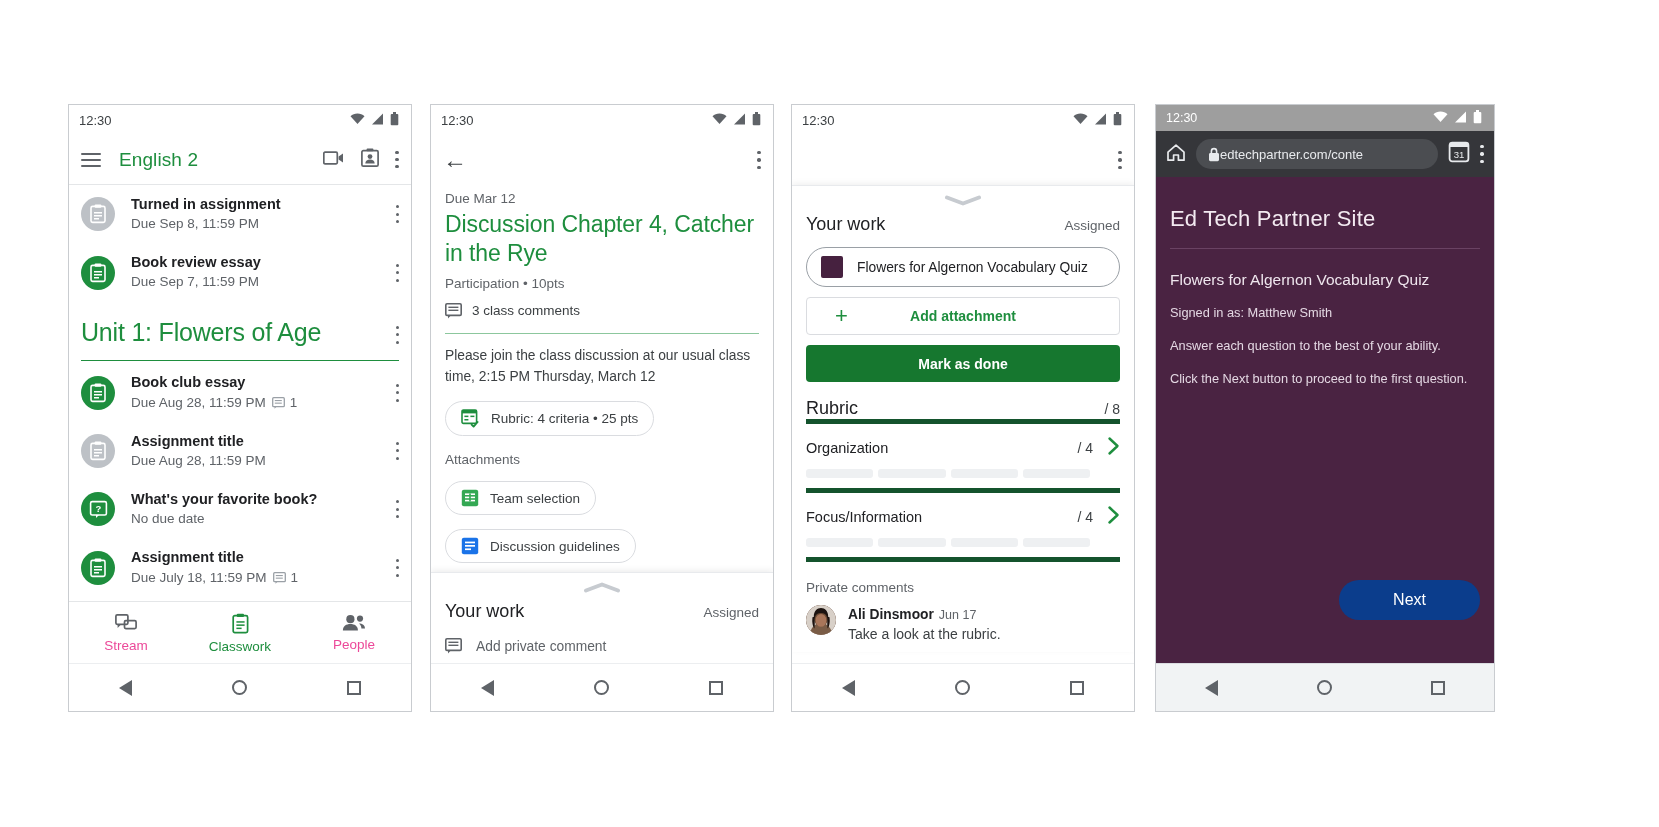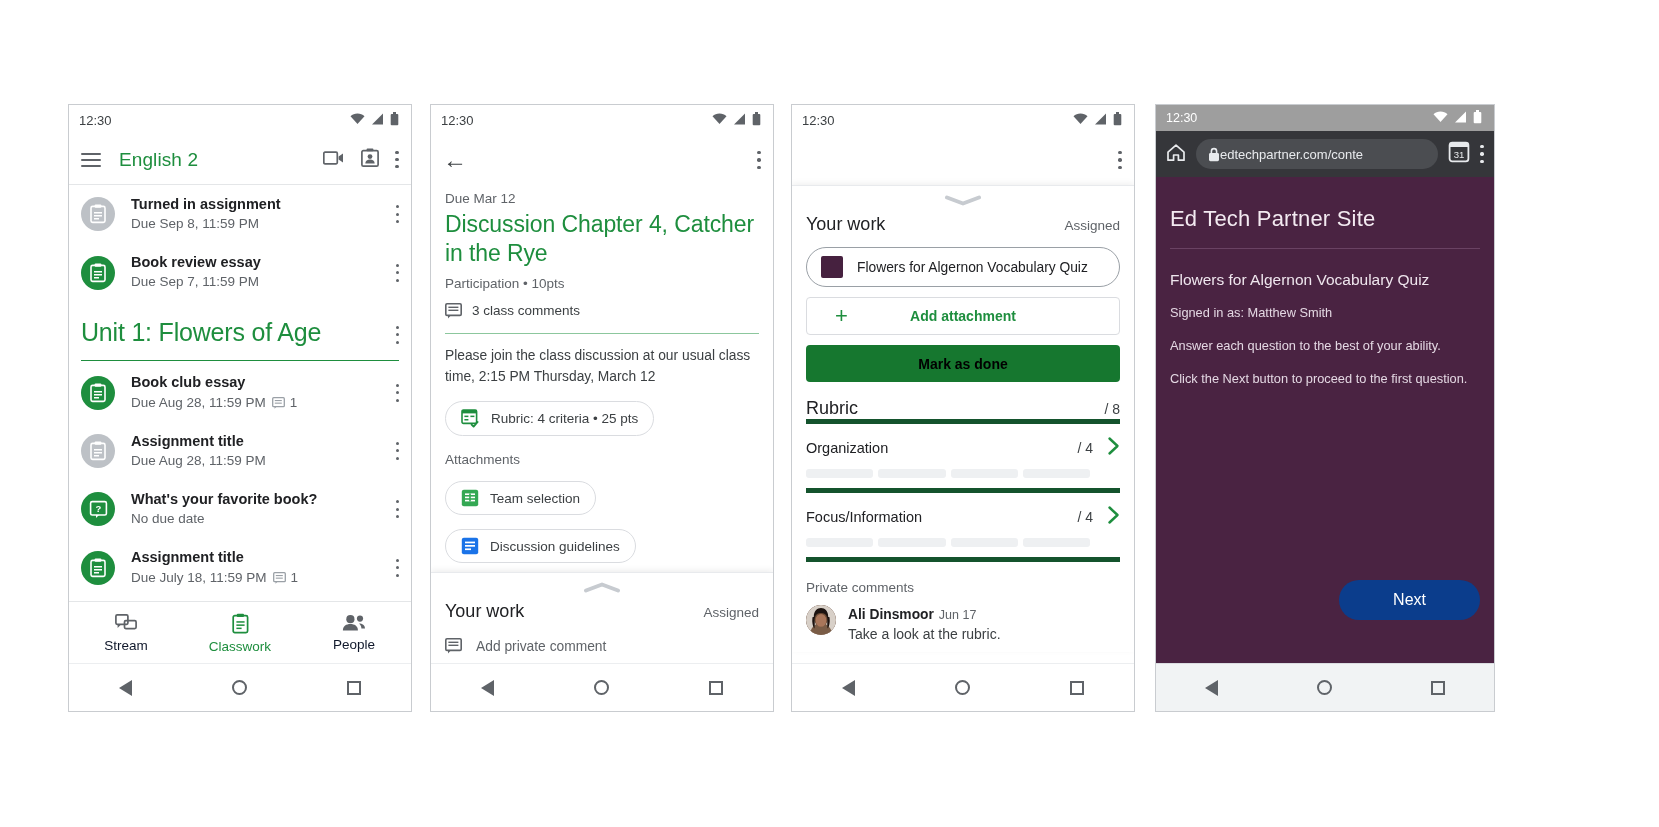--- a/index.html
+++ b/index.html
@@ -51,21 +51,21 @@
   .cmt-count{display:flex;align-items:center;gap:5px;}
 
   .unit-head{padding:16px 12px 8px 12px;display:flex;align-items:flex-start;}
   .unit-title{flex:1;font-size:25px;color:#1e8e3e;line-height:1.15;letter-spacing:-.2px;}
   .unit-rule{height:1px;background:#1e8e3e;margin:6px 12px 2px 12px;}
 
   
   .bottomnav{position:absolute;left:0;right:0;bottom:47px;height:62px;border-top:1px solid #e4e6e8;
     display:flex;align-items:center;background:#fff;}
   .bn-item{flex:1;display:flex;flex-direction:column;align-items:center;gap:5px;cursor:pointer;}
-  .bn-label{font-size:13.5px;color:#0f172a;}
+  .bn-label{font-size:13.5px;color:#ec4899;}
   .bn-item.active .bn-label{color:#1e8e3e;}
 
   
   .sysnav{position:absolute;left:0;right:0;bottom:0;height:47px;display:flex;align-items:center;
     justify-content:space-around;background:#fff;border-top:1px solid #eceef0;}
   .sysnav.light{background:#f1f3f4;border-top:1px solid #dadce0;}
   .nav-back{width:0;height:0;border-top:8px solid transparent;border-bottom:8px solid transparent;border-right:13px solid #5f6368;}
   .nav-home{width:15px;height:15px;border:2px solid #5f6368;border-radius:50%;box-sizing:border-box;}
   .nav-sq{width:14px;height:14px;border:2px solid #5f6368;box-sizing:border-box;}
 
@@ -89,21 +89,21 @@
   .yourwork{font-size:18px;color:#202124;}
   .assigned{font-size:13.5px;color:#5f6368;}
   .addcomment{display:flex;align-items:center;gap:14px;font-size:13.8px;color:#5f6368;margin-top:16px;cursor:pointer;}
   .p3-sheet{border-top:1px solid #e8eaed;box-shadow:0 -2px 6px rgba(0,0,0,.06);padding:0 14px;box-sizing:border-box;}
   .work-chip{display:flex;align-items:center;gap:14px;border:1px solid #9aa0a6;border-radius:22px;
     padding:8px 14px;margin-top:12px;font-size:13.8px;color:#202124;cursor:pointer;}
   .work-thumb{width:22px;height:22px;background:#46213f;border-radius:2px;flex:0 0 22px;}
   .btn-outline{display:flex;align-items:center;justify-content:center;gap:0;border:1px solid #dadce0;
     border-radius:4px;height:36px;margin-top:10px;font-size:14px;color:#1e8e3e;font-weight:bold;cursor:pointer;position:relative;}
   .btn-outline .plus{position:absolute;left:28px;font-size:22px;font-weight:normal;color:#1e8e3e;line-height:1;}
-  .btn-solid{display:flex;align-items:center;justify-content:center;background:#16772f;color:#000000;
+  .btn-solid{display:flex;align-items:center;justify-content:center;background:#16772f;color:#ffffff;
     border-radius:4px;height:37px;margin-top:10px;font-size:14px;font-weight:bold;cursor:pointer;}
   .rubric-head{display:flex;align-items:baseline;justify-content:space-between;margin-top:16px;}
   .rubric-title{font-size:18px;color:#202124;}
   .rubric-total{font-size:14px;color:#3c4043;}
   .crit{border-top:5px solid #14532d;padding:12px 0 10px 0;}
   .crit-row{display:flex;align-items:center;}
   .crit-name{flex:1;font-size:14.5px;color:#202124;}
   .crit-score{font-size:14px;color:#3c4043;margin-right:14px;}
   .chev{color:#1e8e3e;font-size:20px;line-height:1;cursor:pointer;}
   .levels{display:flex;gap:5px;margin-top:10px;padding-right:30px;}

